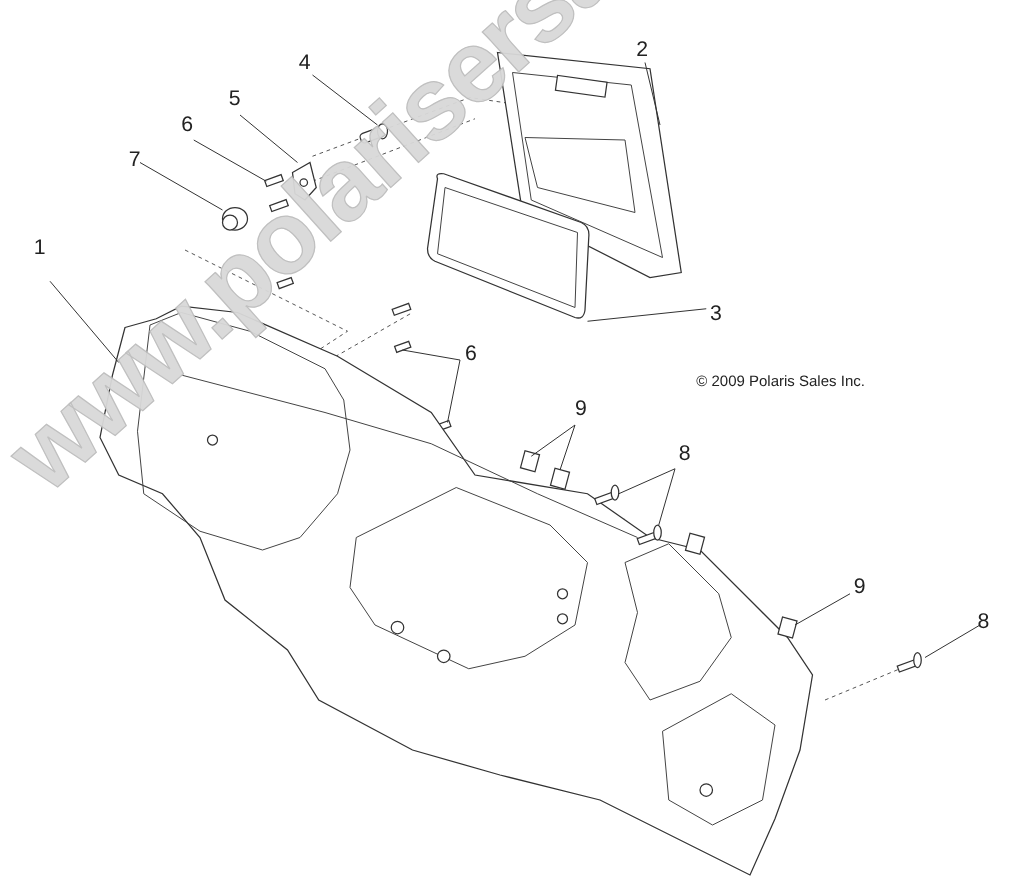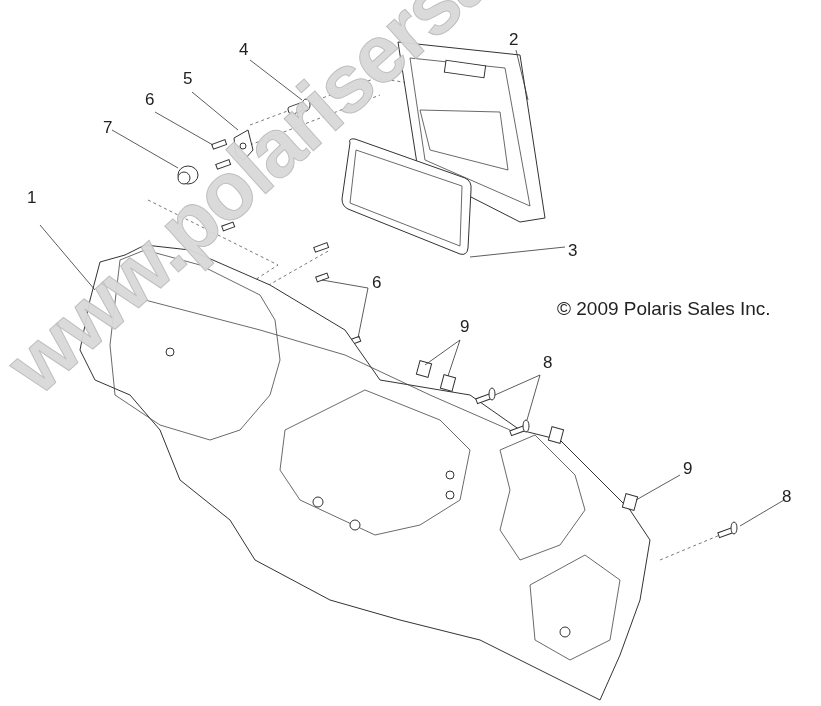--- a/index.html
+++ b/index.html
@@ -1,19 +1,19 @@
 <!DOCTYPE html>
 <html><head>
   <meta charset="utf-8">
   <style>
     html, body { margin: 0; padding: 0; background: #ffffff; }
     body { width: 821px; height: 706px; position: relative; overflow: hidden; font-family: "Liberation Sans", sans-serif; }
     #diagram { position: absolute; left: 0; top: 0; width: 821px; height: 706px; }
     .callout { font-family: "Liberation Sans", sans-serif; font-size: 17px; fill: #222; }
-    .copyright { position: absolute; left: 557px; top: 298px; font-size: 19px; color: #222; font-family: "Liberation Sans", sans-serif; white-space: nowrap; }
+    .copyright { position: absolute; left: 557px; top: 298px; font-size: 12px; color: #222; font-family: "Liberation Sans", sans-serif; white-space: nowrap; }
     .watermark { position: absolute; left: 20px; top: 330px; font-size: 82px; font-weight: bold; color: #ffffff; -webkit-text-stroke: 2px #c8c8c8; text-shadow: 0 0 0 #d4d4d4; transform: rotate(-42deg); transform-origin: left center; white-space: nowrap; font-family: "Liberation Sans", sans-serif; opacity: 0.95; letter-spacing: -2px; }
     .wm-fill { color: #d9d9d9; -webkit-text-stroke: 1px #bdbdbd; }
     .part { fill: #fff; stroke: #333; stroke-width: 1; }
     .part-thin { fill: none; stroke: #444; stroke-width: 0.8; }
     .leader { stroke: #333; stroke-width: 0.8; fill: none; }
     .dash { stroke: #555; stroke-width: 0.8; stroke-dasharray: 3 3; fill: none; }
   </style>
 </head>
 <body>
 

